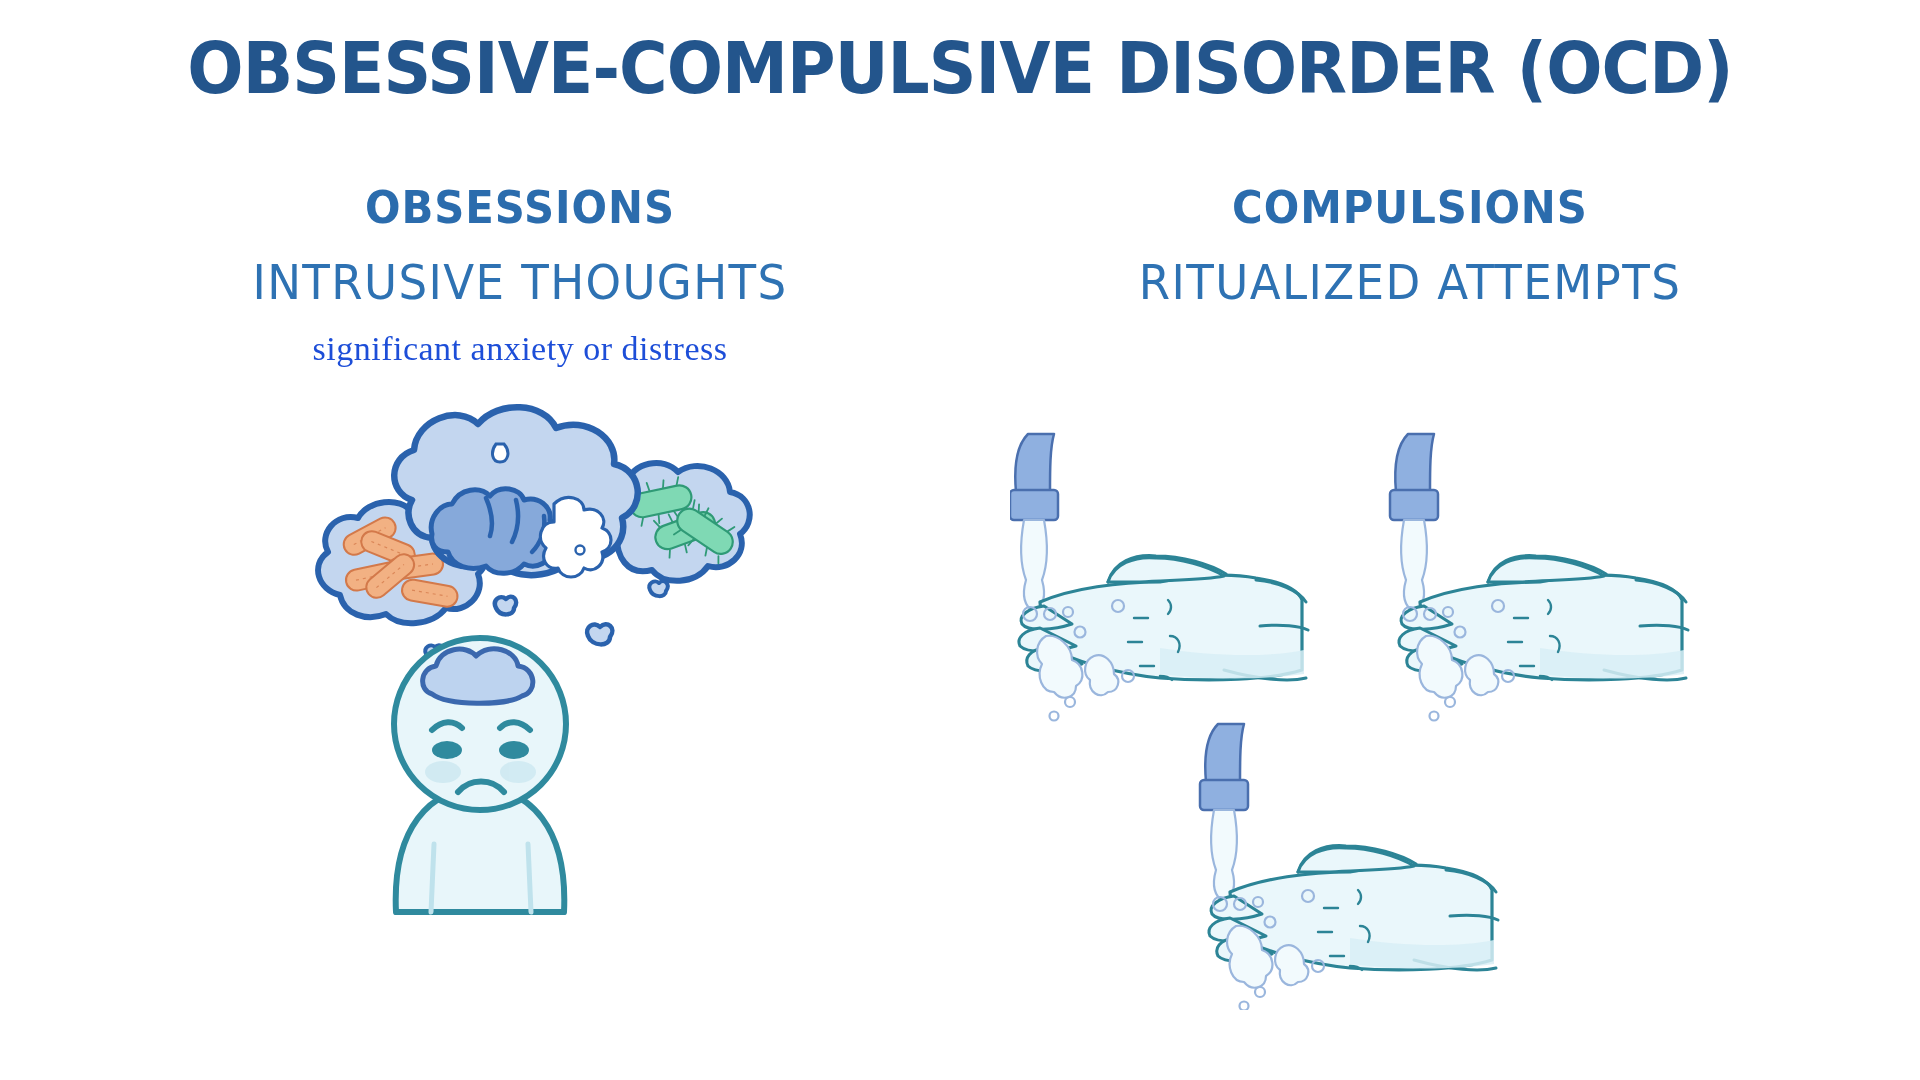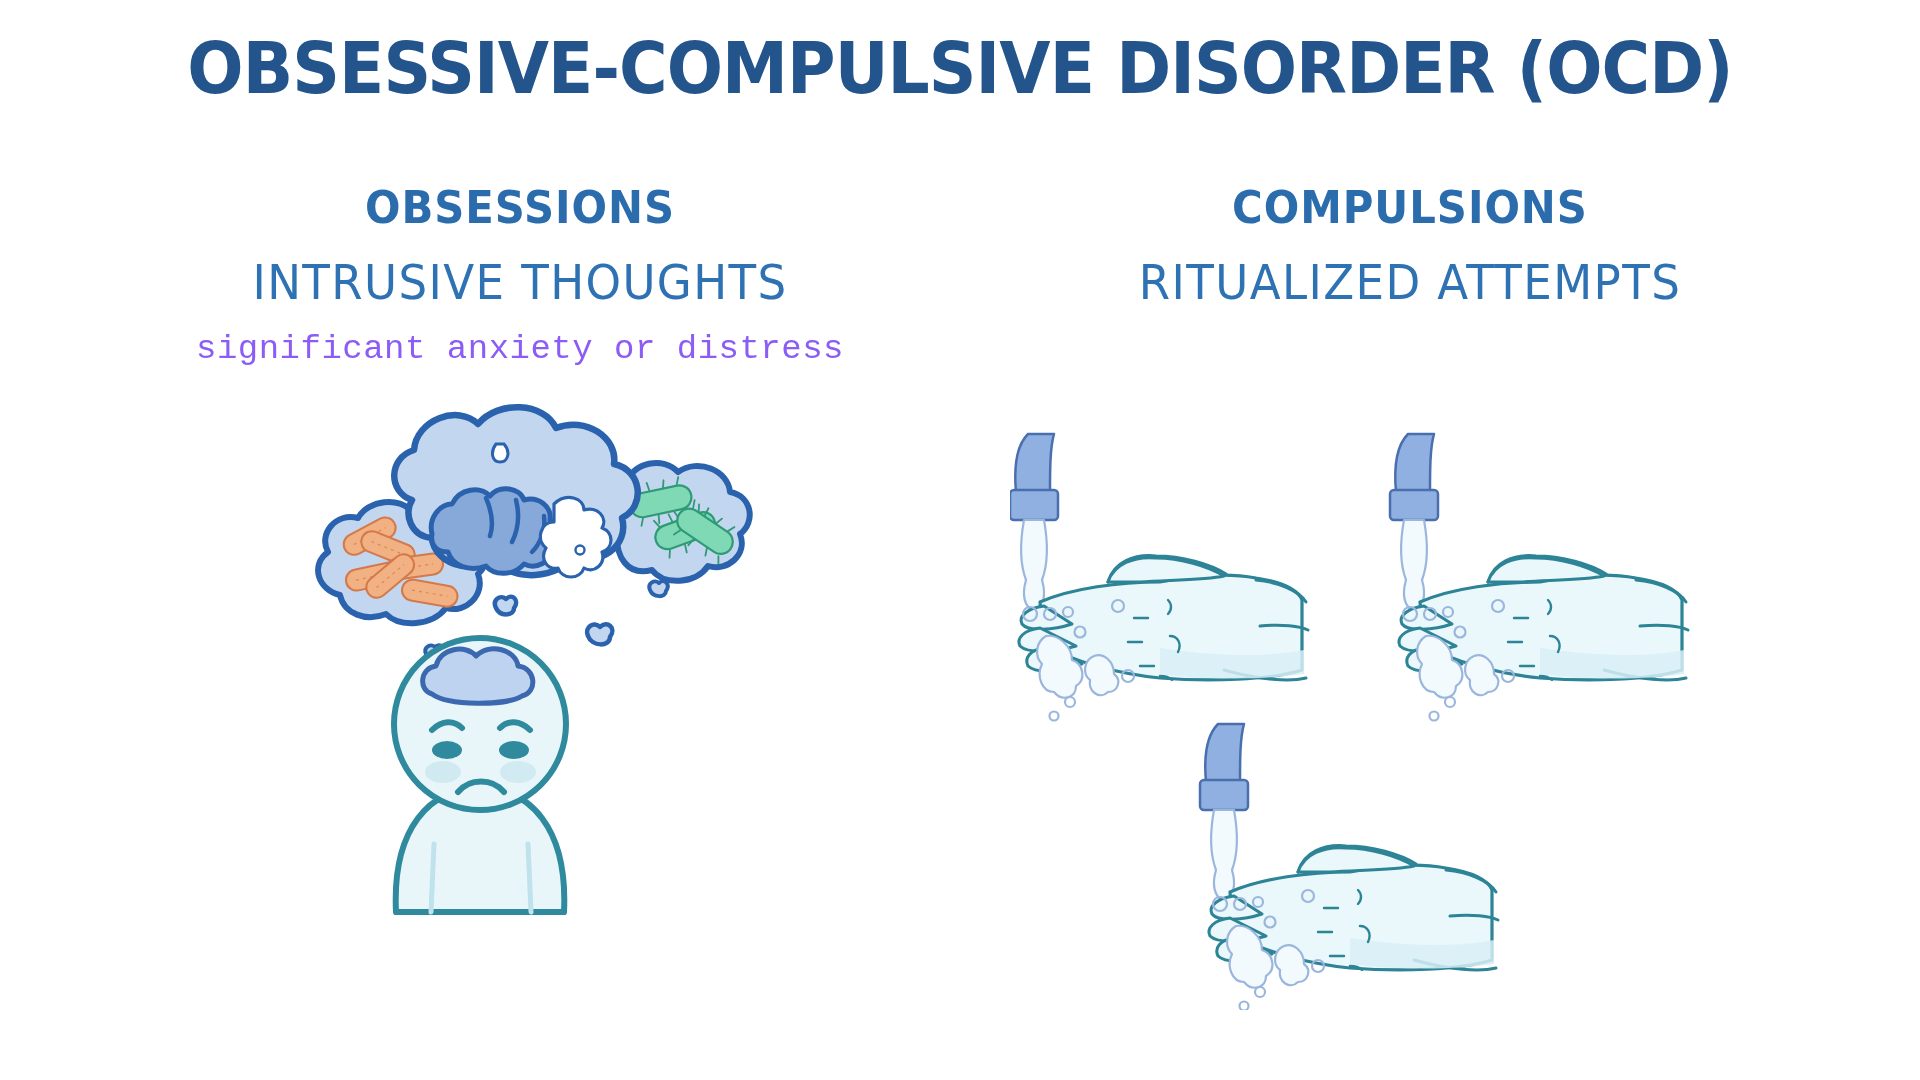--- a/index.html
+++ b/index.html
@@ -47,22 +47,22 @@
     font-weight: normal;
     font-size: 48px;
     letter-spacing: 1.5px;
     color: #2e72b3;
     transform: scaleX(0.94);
   }
   .head-note {
     font-weight: normal;
     font-size: 34px;
     letter-spacing: 0.5px;
-    color: #8b5cf6;
-    font-family: Liberation Mono, monospace;
+    color: #1d4ed8;
+    font-family: Liberation Serif, serif;
     text-align: center;
   }
 
   #obsessions-title   { top: 182px; left: 140px; width: 760px; }
   #obsessions-sub     { top: 254px; left: 140px; width: 760px; }
   #obsessions-note    { top: 330px; left: 140px; width: 760px; }
   #compulsions-title  { top: 182px; left: 1030px; width: 760px; }
   #compulsions-sub    { top: 254px; left: 1030px; width: 760px; }
 
   

